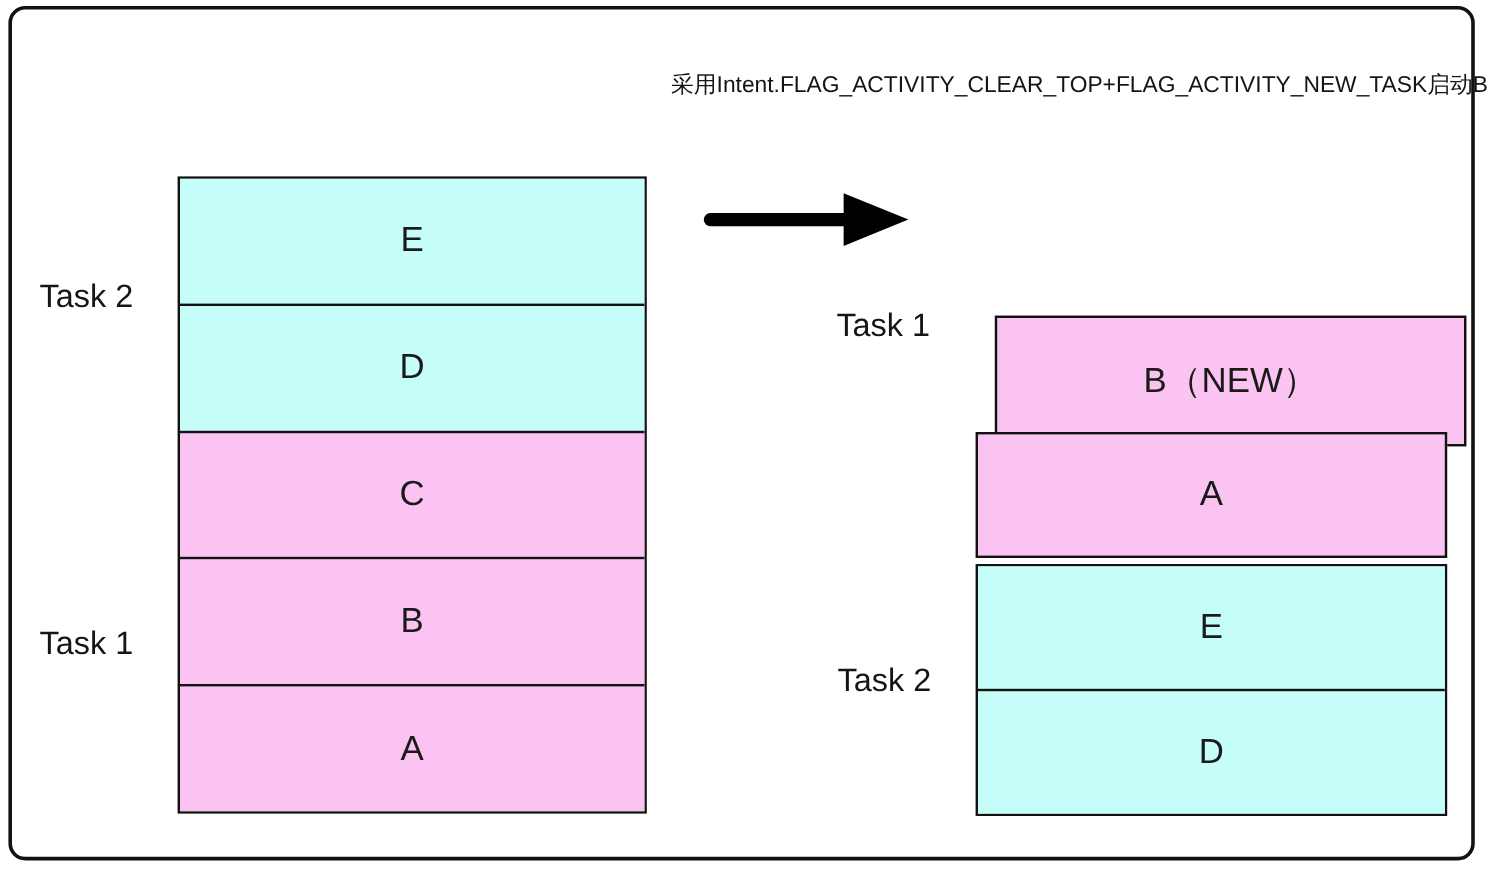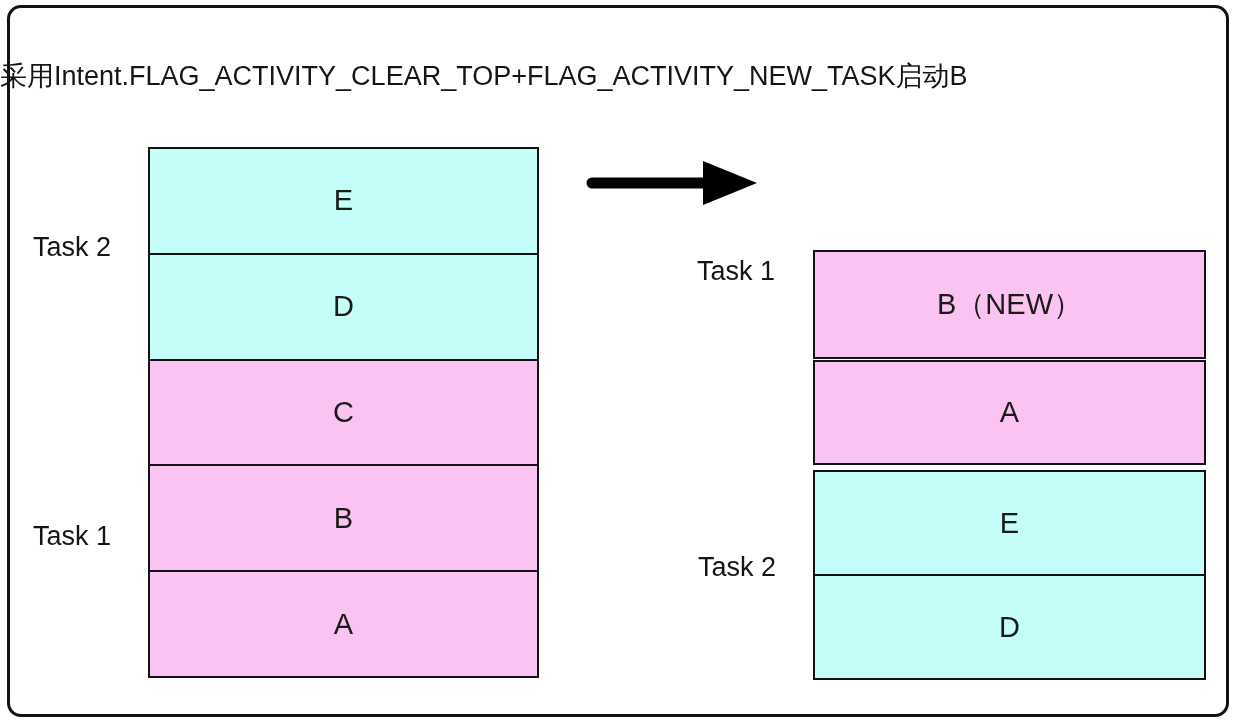--- a/index.html
+++ b/index.html
@@ -25,22 +25,22 @@
     border: 3px solid #121212;
     border-radius: 14px;
     box-sizing: border-box;
     pointer-events: none;
   }
   .diagram-title {
     position: absolute;
     top: 58px;
     left: 0;
     width: 100%;
-    text-align: left;
-    font-size: 27px;
+    text-align: right;
+    font-size: 19px;
     letter-spacing: 0px;
     white-space: nowrap;
     color: #151515;
   }
   .task-label {
     position: absolute;
     font-size: 27px;
     color: #151515;
     white-space: nowrap;
   }
@@ -77,21 +77,21 @@
   .cyan { background: var(--color-task_cyan, #c5fdf8); }
   .pink { background: var(--color-task_pink, #fbc3f1); }
 
   .rbox {
     position: absolute;
     left: 813px;
     width: 393px;
     border: 2px solid #121212;
     box-sizing: border-box;
   }
-  .rbox-bnew { top: 250px; height: 109px; }
+  .rbox-bnew { top: 263px; height: 109px; margin-left: 16px; }
   .rbox-a    { top: 360px; height: 105px; }
   .rgroup-ed {
     position: absolute;
     left: 813px;
     top: 470px;
     width: 393px;
     height: 210px;
     border: 2px solid #121212;
     box-sizing: border-box;
     display: flex;

